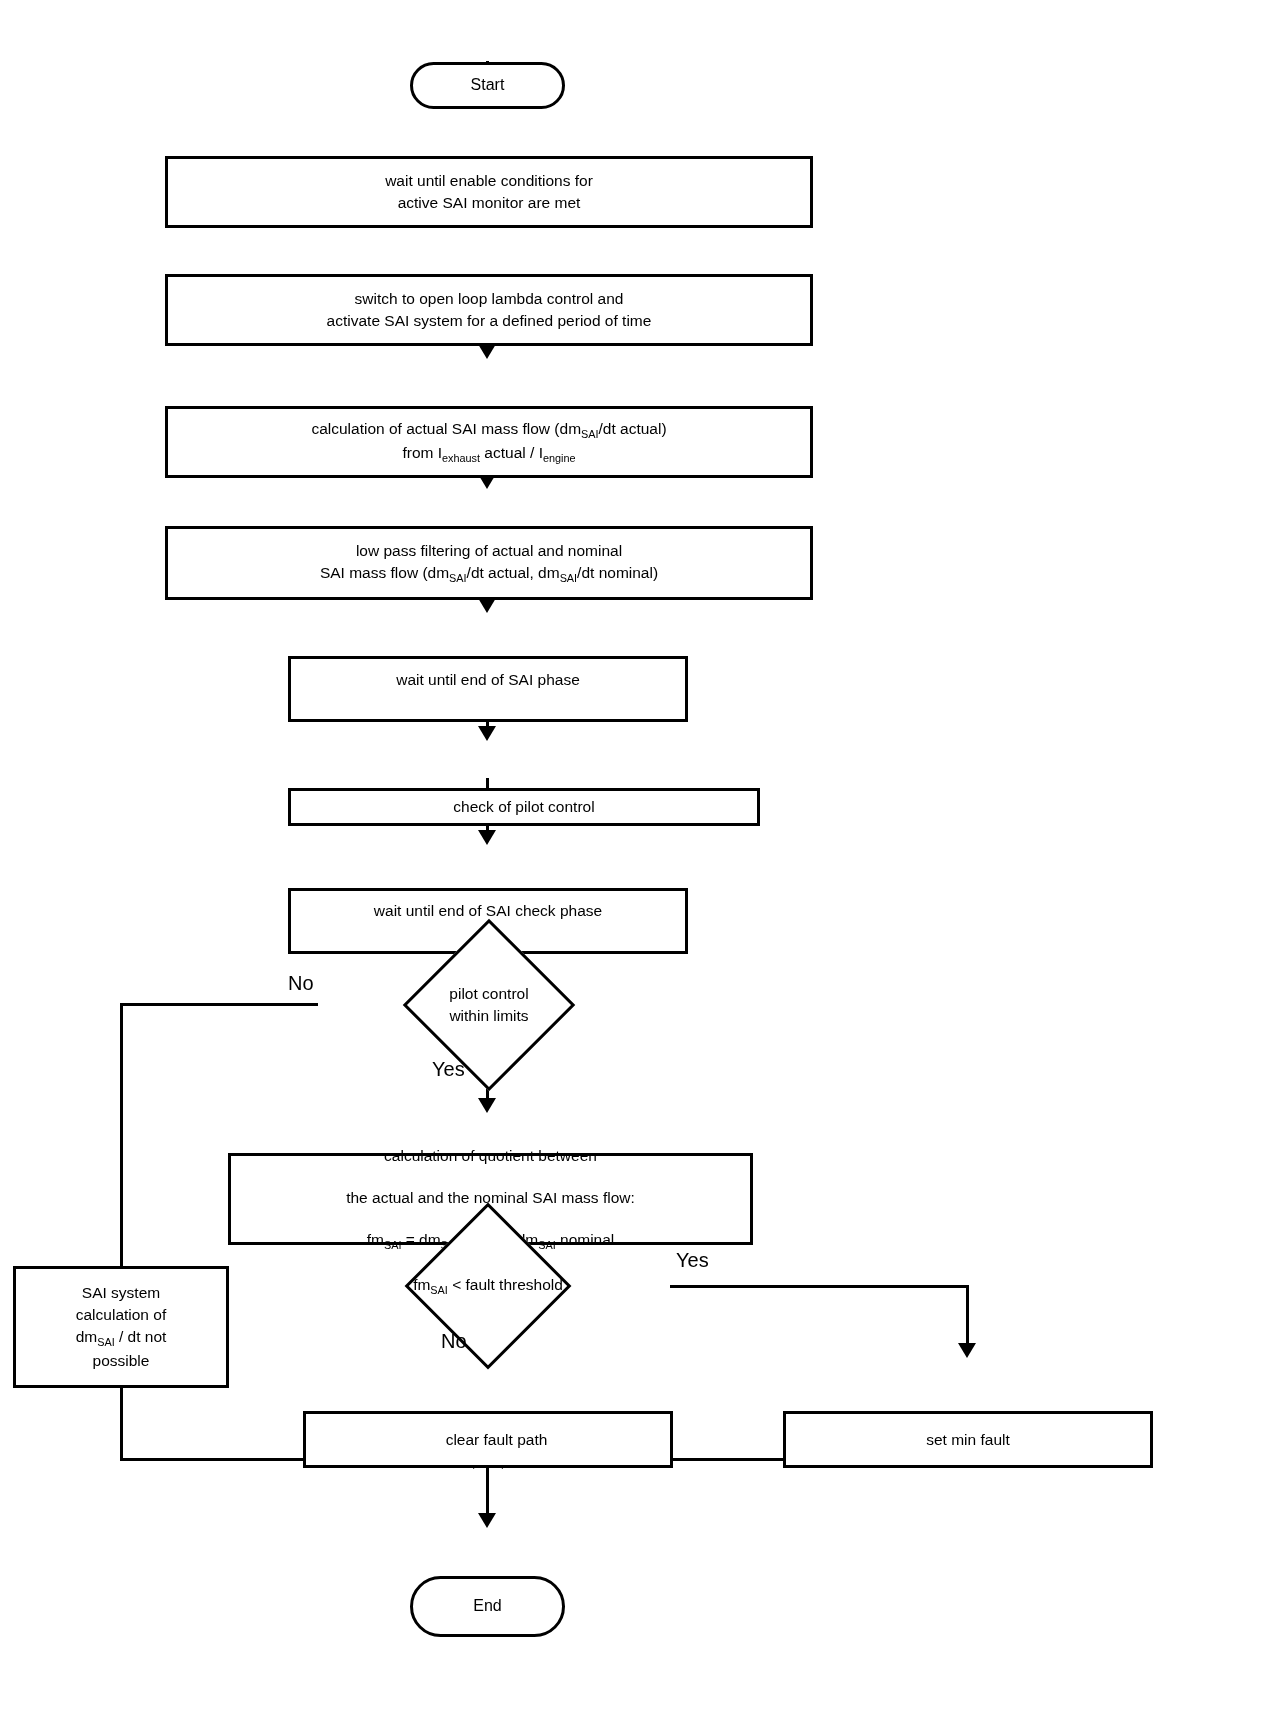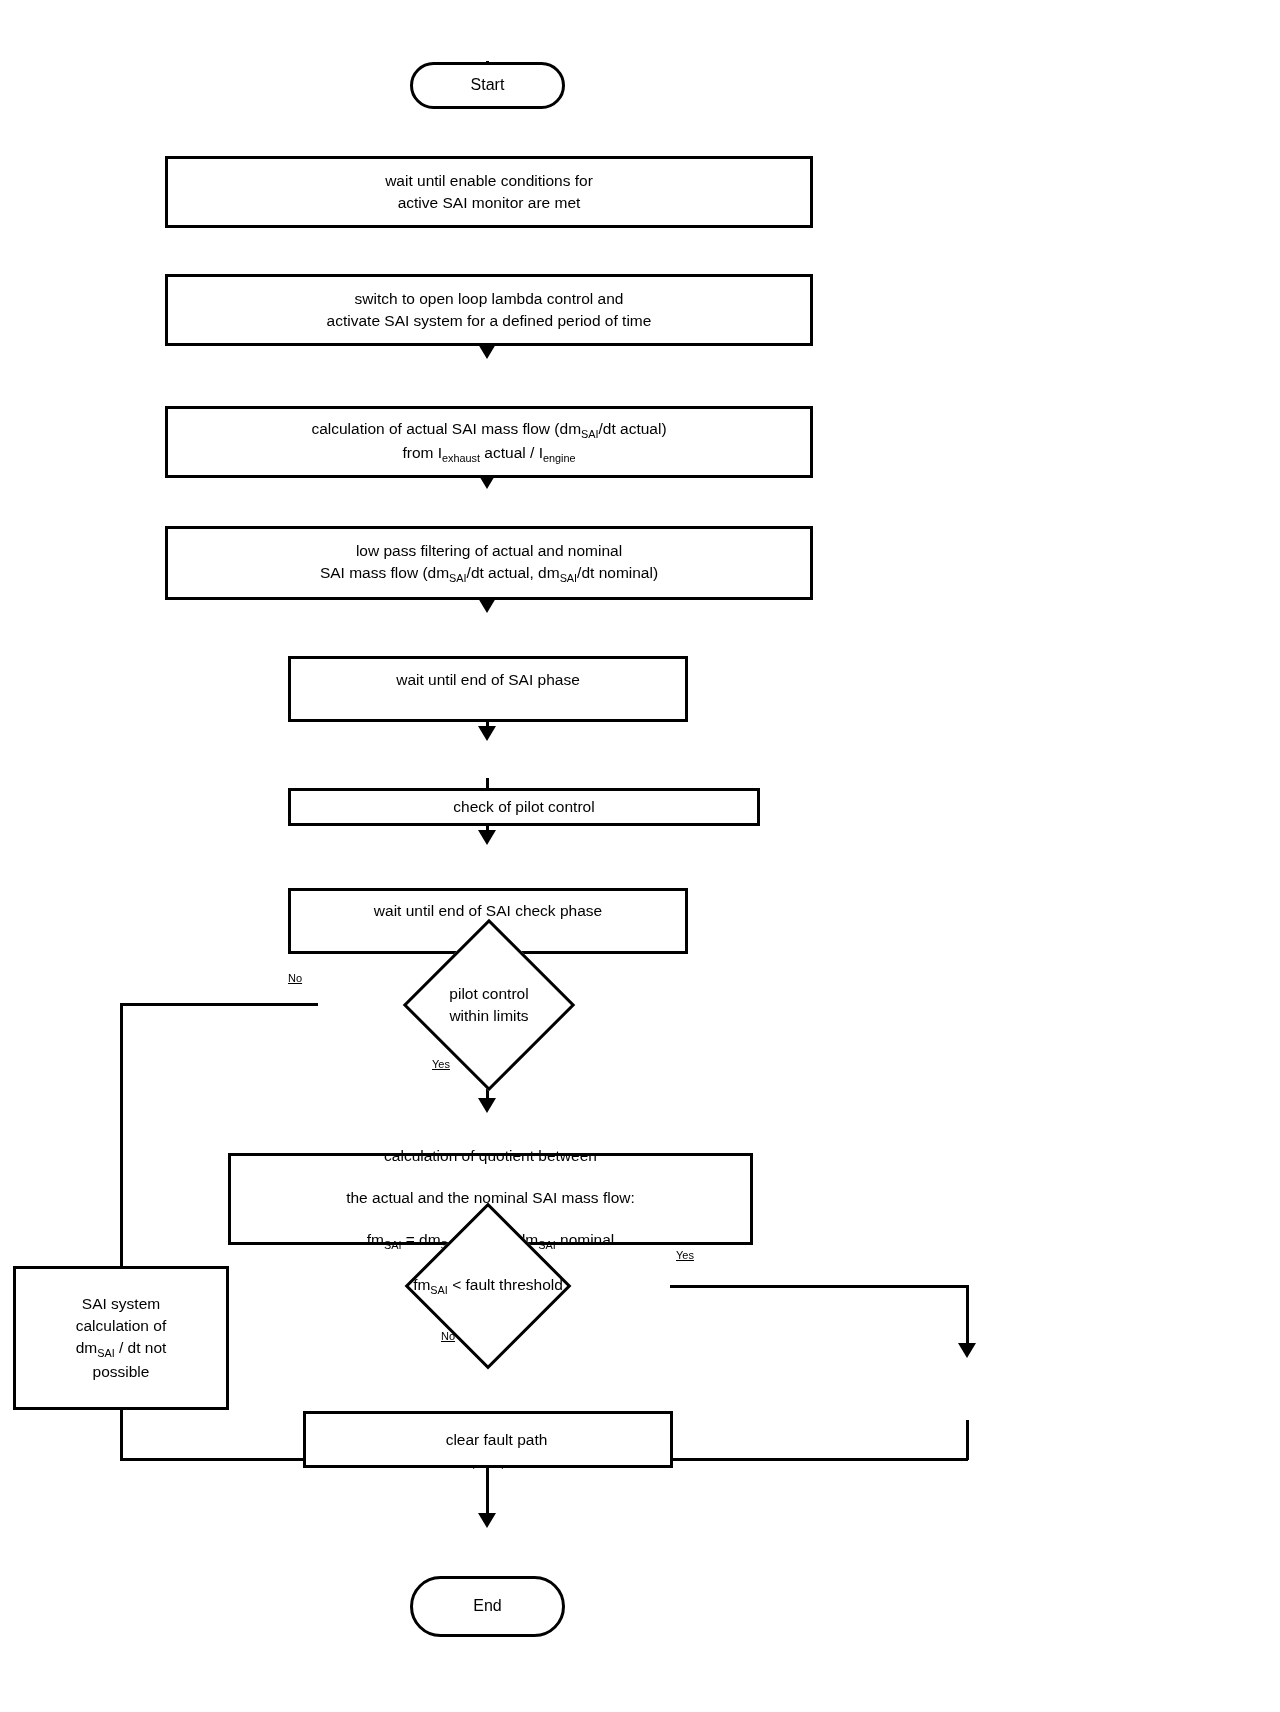--- a/index.html
+++ b/index.html
@@ -92,25 +92,24 @@
     position:absolute;
     width:0;height:0;
     border-top:9px solid transparent;
     border-bottom:9px solid transparent;
     border-right:15px solid #000;
     z-index:2;
   }
 
   .edge-label{
     position:absolute;
-    font-size:11px;
+    font-size:20px;
     background:transparent;
     z-index:4;
     white-space:nowrap;
-    text-decoration:underline;
   }
   sub{ font-size:0.70em; }
 </style>
 </head>
 <body>
 
 <div id="canvas">
 
   <div class="node terminator" style="left:410px;top:14px;width:155px;height:47px;">
     <span>Start</span>
@@ -208,31 +207,34 @@
 
   <div class="edge-label" style="left:676px;top:1249px;">Yes</div>
   <div class="hline" style="left:670px;top:1285px;width:299px;"></div>
   <div class="vline" style="left:966px;top:1285px;height:64px;"></div>
   <div class="arrow-down" style="left:958px;top:1343px;"></div>
 
   <div class="edge-label" style="left:441px;top:1330px;">No</div>
   <div class="vline" style="left:486px;top:1334px;height:32px;"></div>
   <div class="arrow-down" style="left:478px;top:1350px;"></div>
 
-  <div class="node proc" style="left:13px;top:1218px;width:216px;height:144px;flex-direction:column;">
+  <div class="node proc" style="left:13px;top:1218px;width:216px;height:122px;flex-direction:column;">
     <span>SAI system</span>
     <span>calculation of</span>
     <span><span>dm</span><sub>SAI</sub><span> / dt not</span></span>
     <span>possible</span>
   </div>
 
   <div class="node proc" style="left:303px;top:1363px;width:370px;height:57px;padding-left:25px;">
     <span>clear fault path</span>
   </div>
 
+  <div class="node proc" style="left:783px;top:1363px;width:370px;height:57px;">
+    <span>set min fault</span>
+  </div>
 
   <div class="vline" style="left:486px;top:1420px;height:38px;"></div>
   <div class="arrow-down" style="left:478px;top:1444px;"></div>
 
   <div class="vline" style="left:966px;top:1420px;height:40px;"></div>
   <div class="hline" style="left:496px;top:1458px;width:472px;"></div>
   <div class="arrow-left" style="left:488px;top:1451px;"></div>
 
   <div class="vline" style="left:486px;top:1458px;height:64px;"></div>
   <div class="arrow-down" style="left:478px;top:1513px;"></div>

